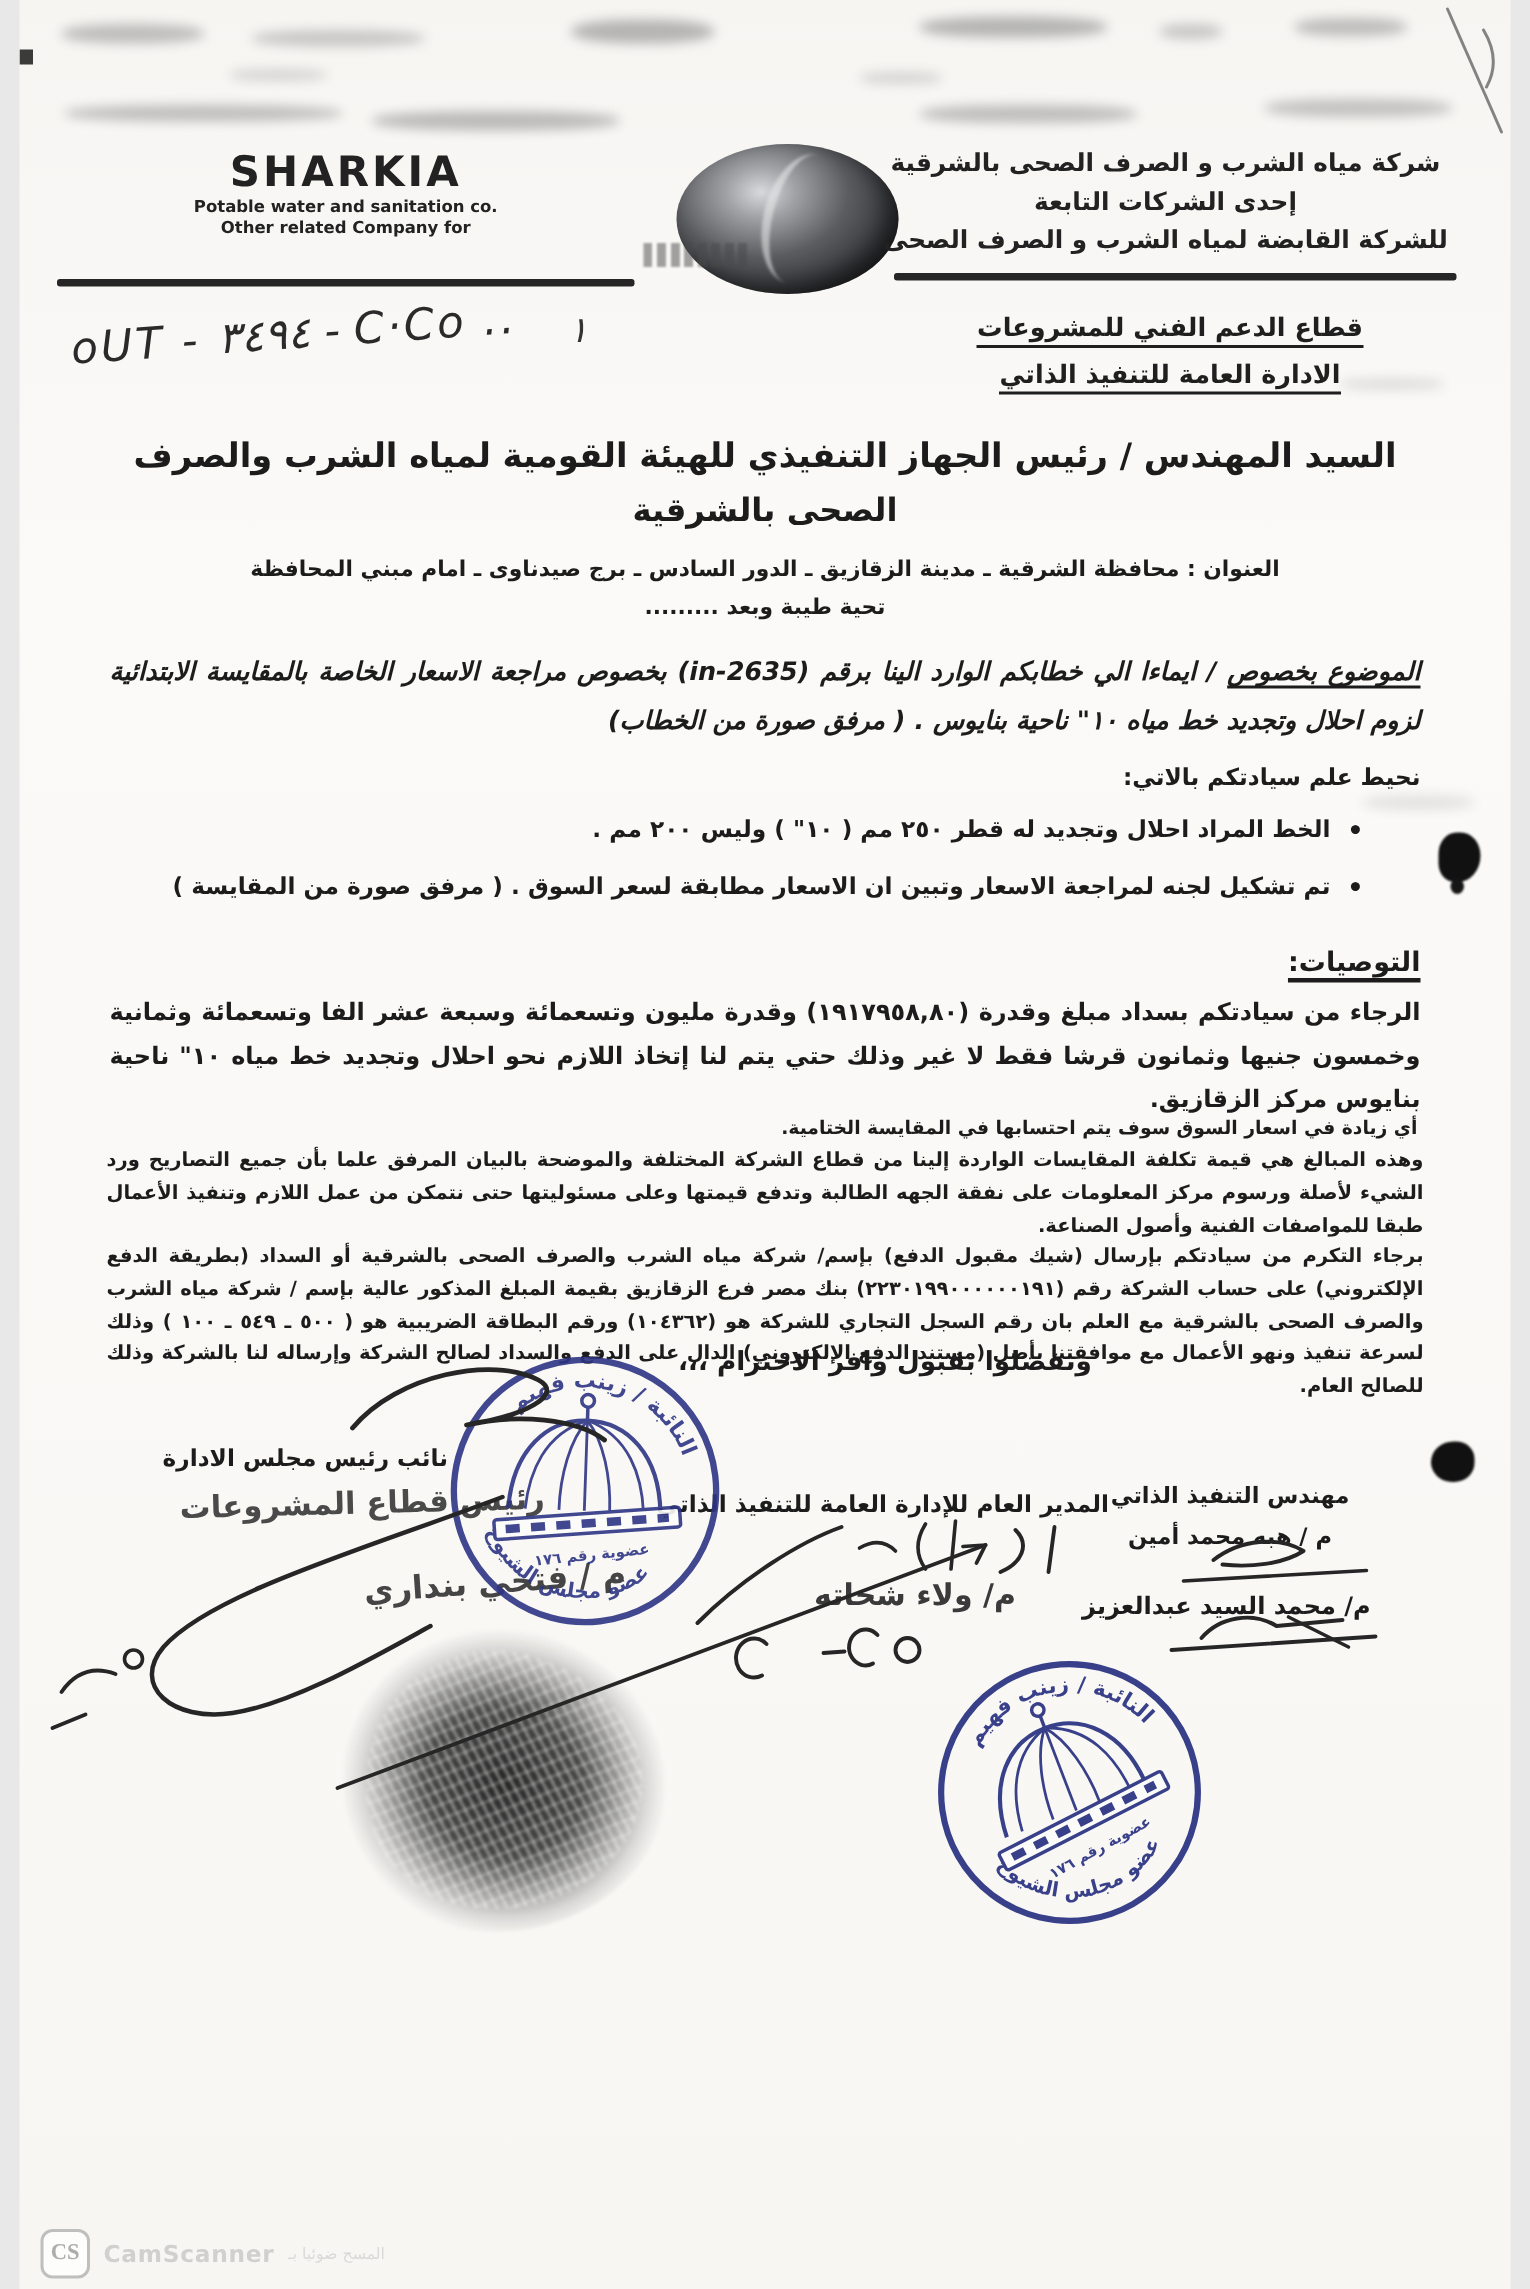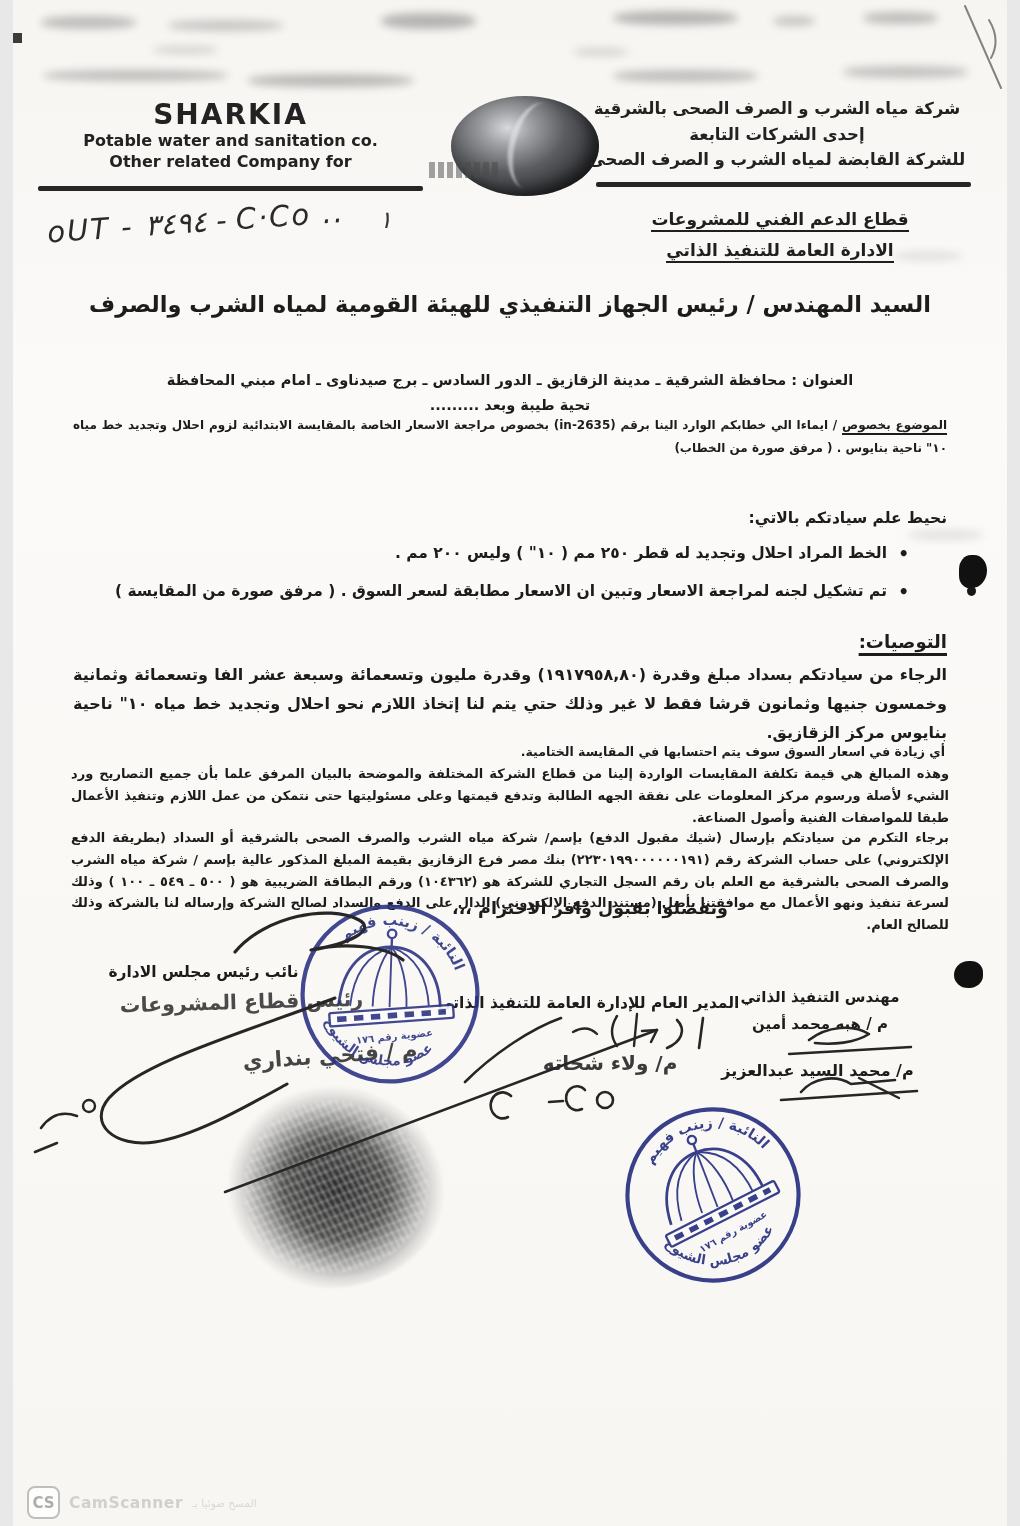--- a/index.html
+++ b/index.html
@@ -14,21 +14,21 @@
   .ctr { text-align:center; }
   .rtl { direction:rtl; }
   .ltr { direction:ltr; }
 
   
   .ghost { position:absolute; background:#3c3c3c; border-radius:45%; filter:blur(4px); }
 
   
   .hdr-en { left:25px; top:98px; width:385px; text-align:center; color:#222; }
   .hdr-en .name { font-size:28px; font-weight:bold; letter-spacing:2px; }
-  .hdr-en .sub { font-size:16px; font-weight:bold; line-height:1.3; }
+  .hdr-en .sub { font-size:11px; font-weight:bold; line-height:1.3; }
   .rule { position:absolute; background:#262626; height:5px; border-radius:2px; }
   .logo { left:438px; top:96px; width:158px; height:102px; }
   .globe {
     width:148px; height:100px; border-radius:50%;
     background:radial-gradient(ellipse at 38% 32%, #d8d9db 0%, #9fa1a5 18%, #5a5c60 45%, #2d2e31 78%, #1f2022 100%);
     box-shadow:inset -8px -6px 14px rgba(0,0,0,.5);
   }
   .globe-swirl { position:absolute; left:58px; top:6px; width:52px; height:88px;
     border-radius:50%; border-left:6px solid rgba(235,235,235,.55); transform:rotate(14deg); filter:blur(1px); }
   .logo-caption { position:absolute; left:-22px; top:66px; width:70px; height:16px;
@@ -43,21 +43,21 @@
 
   .dept { right:62px; top:204px; width:330px; text-align:center; direction:rtl;
     font-weight:bold; font-size:17px; line-height:1.8; color:#1f1f1f; }
   .dept span { border-bottom:2.5px solid #1f1f1f; padding-bottom:1px; }
 
   
   .recip1 { left:58px; right:58px; top:291px; font-size:22.5px; }
   .recip2 { left:58px; right:58px; top:328px; font-size:21.5px; }
   .addr   { left:40px; right:40px; top:372px; font-size:14.5px; }
   .greet  { left:58px; right:58px; top:397px; font-size:14.5px; }
-  .subject{ left:60px; right:60px; top:414px; font-size:12px; line-height:1.95; text-align:justify; }
+  .subject{ left:60px; right:60px; top:432px; font-size:17px; line-height:1.95; text-align:justify;font-style:italic; }
   .subject .u { text-decoration:underline; text-decoration-thickness:2px; text-underline-offset:4px; }
   .intro  { right:60px; top:509px; font-size:15.5px; }
   .bullets{ right:98px; left:70px; top:540px; font-size:15.5px; line-height:1.75; list-style:none; }
   .bullets li { margin-bottom:11px; position:relative; padding-right:22px; }
   .bullets li::before { content:"•"; position:absolute; right:0; top:0; font-size:17px; }
   .rec-head { right:60px; top:631px; font-size:18px; text-decoration:underline;
     text-decoration-thickness:2.5px; text-underline-offset:5px; }
   .rec-body { left:60px; right:60px; top:661px; font-size:16px; line-height:1.8; text-align:justify; }
   .rec-note { right:62px; top:744px; font-size:12.5px; }
   .fine1 { left:58px; right:58px; top:763px; font-size:13px; line-height:1.7; text-align:justify; }
@@ -102,21 +102,21 @@
 
   
   .ink-layer { position:absolute; left:0; top:0; width:1020px; height:1526px; pointer-events:none; }
   .ink-layer path, .ink-layer line, .ink-layer circle { fill:none; stroke:#262626;
     stroke-linecap:round; stroke-linejoin:round; }
 
   
   .wm { left:14px; top:1486px; display:flex; align-items:center; gap:9px; opacity:.8; }
   .wm-badge { width:33px; height:33px; border:2.5px solid #b2b2b2; border-radius:8px;
     color:#9b9b9b; font-size:15px; font-weight:bold; display:flex; align-items:center;
-    justify-content:center; background:#fff; }
+    justify-content:center; background:#fff;font-family:Liberation Serif, serif; }
   .wm-label { font-size:15.5px; color:#c7c7c7; font-weight:bold; letter-spacing:.5px; }
   .wm-ar { font-size:10.5px; color:#d2d2d2; }
 </style>
 </head>
 <body>
 
 <div class="page">
 
   <div class="ghost" style="left:28px;top:16px;width:95px;height:13px;opacity:.3;"></div>
   <div class="ghost" style="left:155px;top:20px;width:115px;height:11px;opacity:.25;"></div>
@@ -157,20 +157,21 @@
 
   <div class="abs ref-hand ltr">oUT - ٣٤٩٤ - C·Co ..</div>
   <div class="abs ref-mark">١</div>
 
   <div class="abs dept">
     <div><span>قطاع الدعم الفني للمشروعات</span></div>
     <div><span>الادارة العامة للتنفيذ الذاتي</span></div>
   </div>
 
   <div class="abs recip1 ctr b rtl">السيد المهندس / رئيس الجهاز التنفيذي للهيئة القومية لمياه الشرب والصرف</div>
+  <div class="abs recip2 ctr b rtl">الصحى بالشرقية</div>
   <div class="abs addr ctr b rtl">العنوان : محافظة الشرقية ـ مدينة الزقازيق ـ الدور السادس ـ برج صيدناوى ـ امام مبني المحافظة</div>
   <div class="abs greet ctr b rtl">تحية طيبة وبعد .........</div>
 
   <p class="abs subject b rtl"><span class="u">الموضوع بخصوص</span><span> / ايماءا الي خطابكم الوارد الينا برقم (in-2635) بخصوص مراجعة الاسعار الخاصة بالمقايسة الابتدائية لزوم احلال وتجديد خط مياه ١٠" ناحية بنايوس . ( مرفق صورة من الخطاب)</span></p>
   <div class="abs intro b rtl">نحيط علم سيادتكم بالاتي:</div>
 
   <ul class="abs bullets b rtl">
     <li>الخط المراد احلال وتجديد له قطر ٢٥٠ مم ( ١٠" ) وليس ٢٠٠ مم .</li>
     <li>تم تشكيل لجنه لمراجعة الاسعار وتبين ان الاسعار مطابقة لسعر السوق . ( مرفق صورة من المقايسة )</li>
   </ul>

